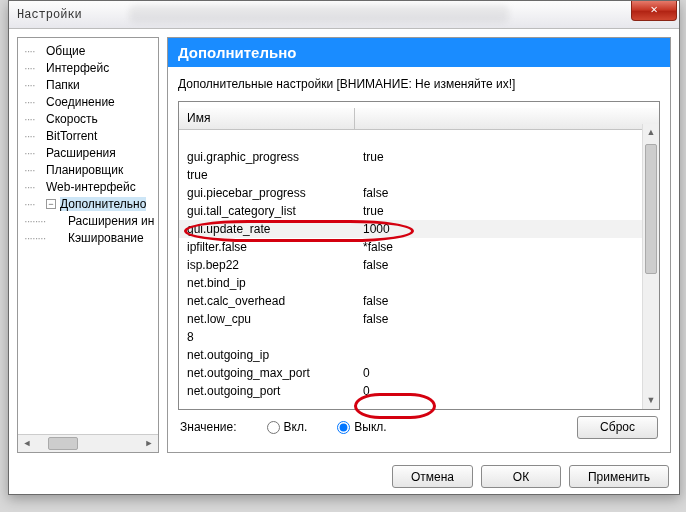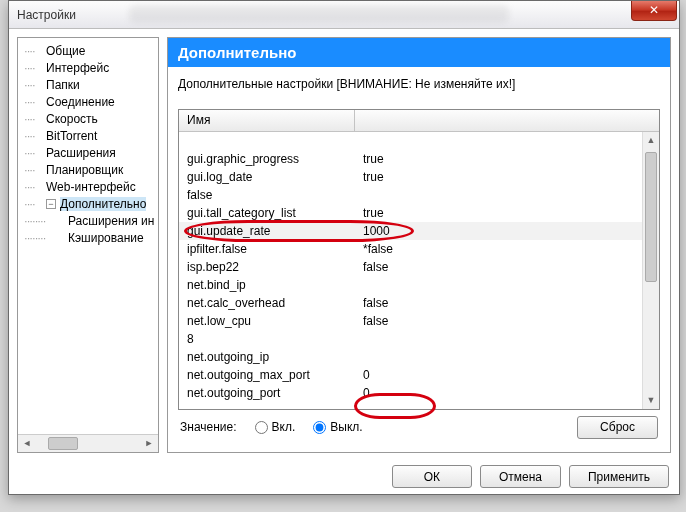--- a/index.html
+++ b/index.html
@@ -20,20 +20,21 @@
     box-shadow: 0 4px 12px rgba(0,0,0,0.3);
   }
   .titlebar {
     height: 28px;
     background: linear-gradient(#fdfdfd, #e7e7ec);
     border-bottom: 1px solid #bcbcbc;
     display: flex;
     align-items: center;
     padding: 8px 8px;
     position: relative;
+    font-family: Liberation Mono, monospace;
   }
   .titlebar .title { color: #333; }
   .close-btn {
     position: absolute;
     right: 2px; top: 0;
     width: 46px; height: 20px;
     background: linear-gradient(#e67a6a, #c83a28 45%, #b22414 55%, #cf4630);
     border: 1px solid #8a2415;
     border-top: none;
     border-radius: 0 0 4px 4px;
@@ -144,34 +145,35 @@
     font-weight: bold;
     padding: 6px 10px;
   }
   .main-body {
     flex: 1;
     padding: 10px 10px 8px 10px;
     display: flex;
     flex-direction: column;
     min-height: 0;
   }
-  .warn { margin-bottom: 18px; }
+  .warn { margin-bottom: 10px; }
   .table-wrap {
     flex: 1;
     border: 1px solid #888;
     position: relative;
     display: flex;
     flex-direction: column;
     min-height: 0;
   }
   .thead {
     display: flex;
     height: 22px;
     background: linear-gradient(#fdfdfd, #eaeaea);
     border-bottom: 1px solid #c3c3c3;
+    margin-top: 6px;
   }
   .th {
     padding: 3px 8px;
     border-right: 1px solid #c3c3c3;
   }
   .th.name { width: 176px; }
   .th.val { flex: 1; }
   .th.scroll { width: 17px; border-right: none; }
   .tbody {
     flex: 1;
@@ -207,21 +209,21 @@
     left: 2px; top: 20px;
     width: 12px; height: 130px;
     background: #cdcdcd;
     border: 1px solid #aaa;
     border-radius: 2px;
   }
   .value-row {
     display: flex;
     align-items: center;
     height: 34px;
-    gap: 18px;
+    gap: 30px;
     padding: 0 2px;
   }
   .radio-group { display: flex; align-items: center; gap: 4px; }
   .radio-group input { margin: 0; }
   .reset-btn, .footer button {
     height: 23px;
     padding: 0 18px;
     background: linear-gradient(#fdfdfd, #e6e6e6);
     border: 1px solid #8a8a8a;
     border-radius: 3px;
@@ -337,24 +339,24 @@
             <div class="thead">
               <div class="th name">Имя</div>
               <div class="th scroll"></div>
             </div>
             <div class="tbody" id="tbody">
                 <div class="row">
                   <div class="cell name">gui.graphic_progress</div>
                   <div class="cell val">true</div>
                 </div>
                 <div class="row">
-                  <div class="cell name">gui.log_date</div>
                   <div class="cell val">true</div>
                 </div>
                 <div class="row">
+                  <div class="cell name">gui.piecebar_progress</div>
                   <div class="cell val">false</div>
                 </div>
                 <div class="row">
                   <div class="cell name">gui.tall_category_list</div>
                   <div class="cell val">true</div>
                 </div>
                 <div class="row">
                   <div class="cell name">gui.update_rate</div>
                   <div class="cell val">1000</div>
                 </div>
@@ -412,21 +414,21 @@
               <span>Выкл.</span>
             </label>
             <button class="reset-btn">Сброс</button>
           </div>
         </div>
       </div>
 
     </div>
 
     <div class="footer">
+      <button>Отмена</button>
       <button>ОК</button>
-      <button>Отмена</button>
       <button>Применить</button>
     </div>
   </div>
 
   <div class="circle c1"></div>
   <div class="circle c2"></div>
 </div>
 
 </body></html>

